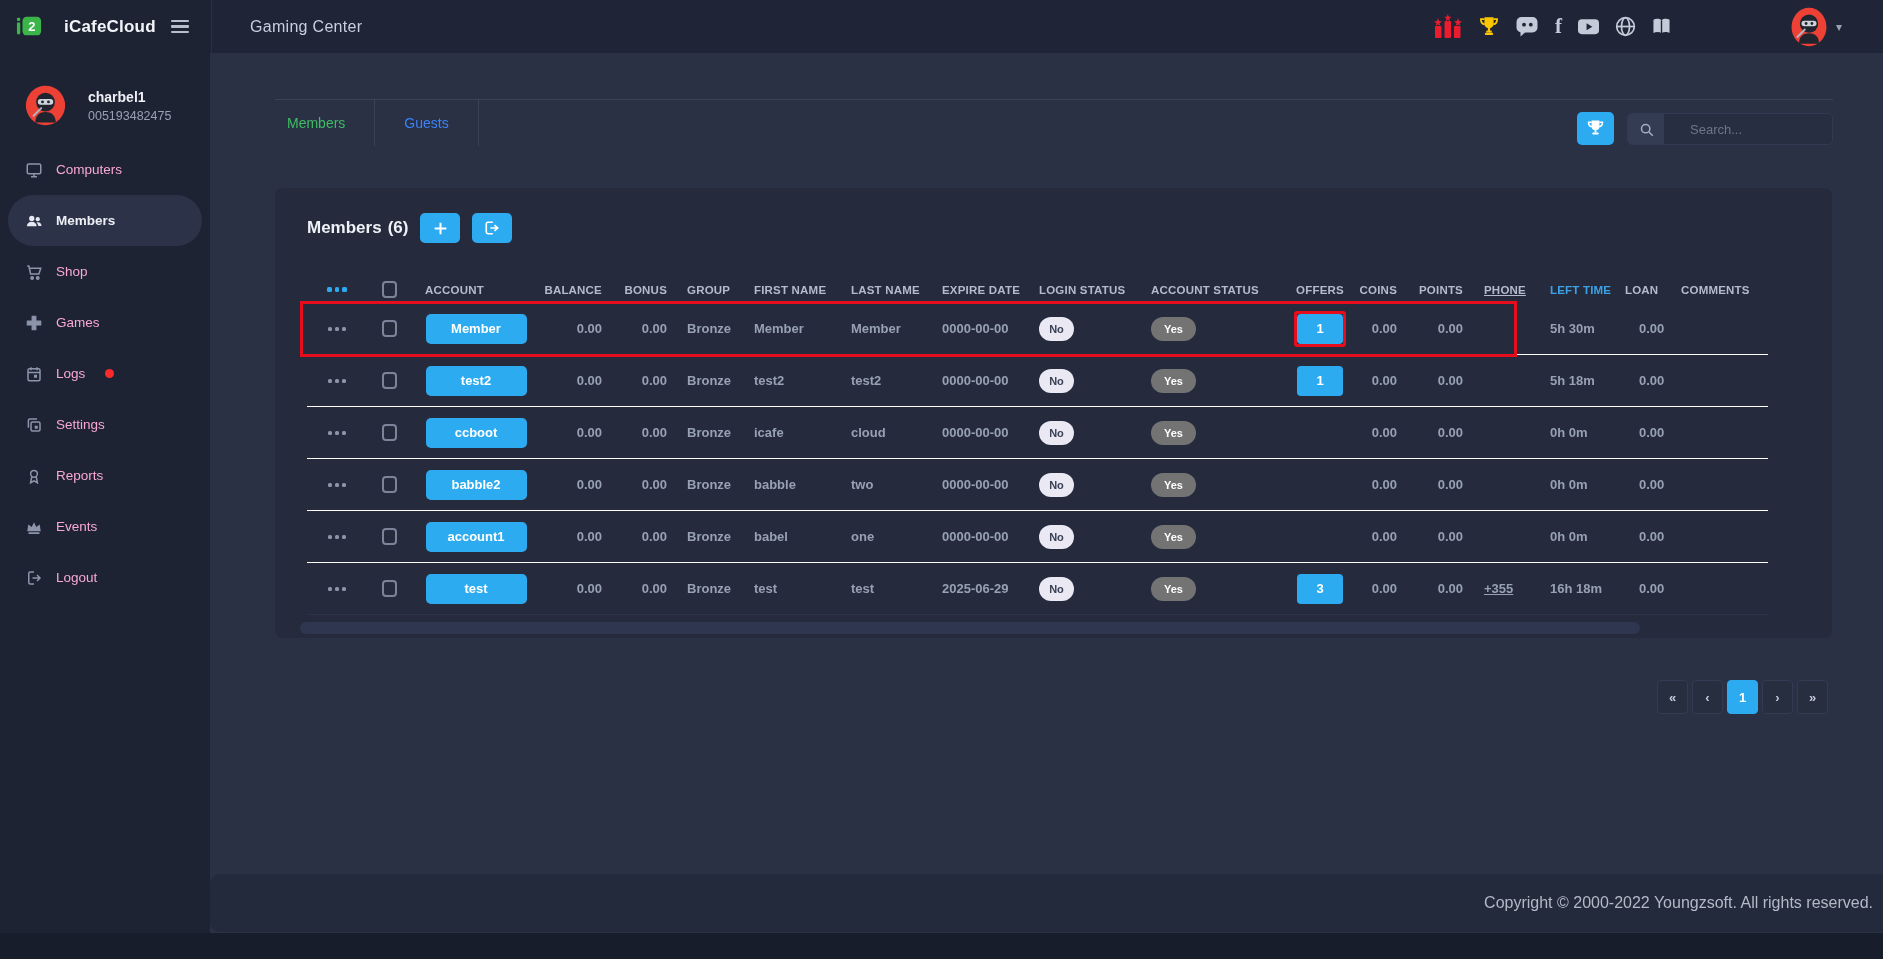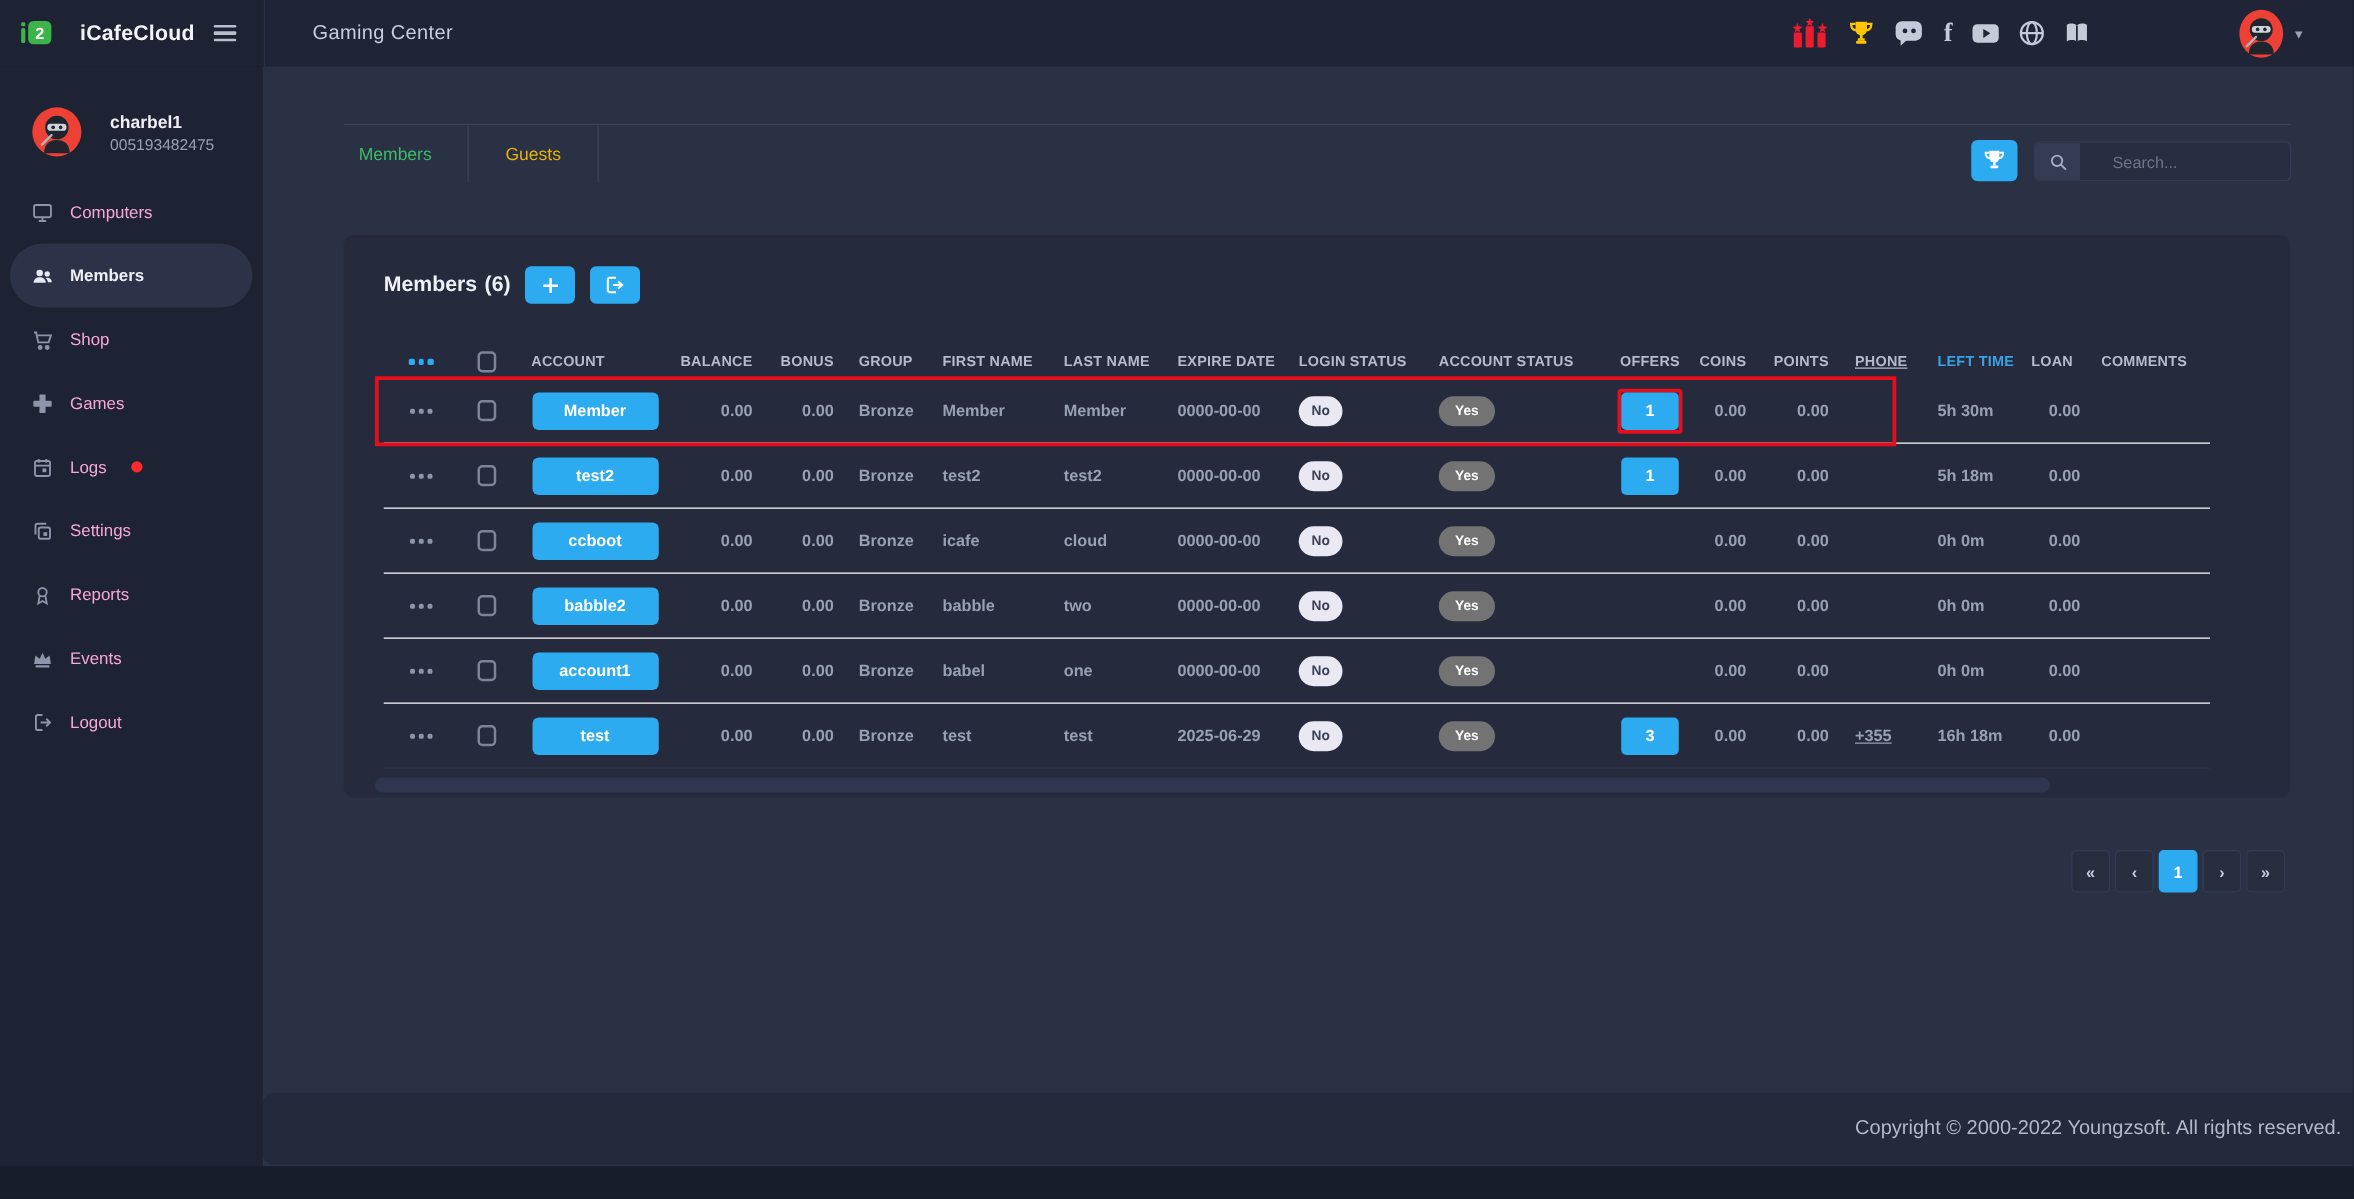--- a/index.html
+++ b/index.html
@@ -32,21 +32,21 @@
   .mi{height:51px;display:flex;align-items:center;gap:13px;padding-left:25px;color:#f9a8d4;
       font-size:13.5px;cursor:pointer;}
   .mi svg{flex:0 0 auto;}
   .mi.active{background:#2c3349;border-radius:26px;margin:0 8px;padding-left:17px;color:#edeff5;font-weight:bold;}
   .dot-red{width:9px;height:9px;border-radius:50%;background:#fb2b2b;margin-left:7px;}
 
   
   .content{position:absolute;left:210px;top:53px;width:1673px;height:880px;background:#2a3145;}
   .tabline{position:absolute;left:65px;top:46px;width:1558px;height:1px;background:#3a4158;}
   .tabs{position:absolute;left:48px;top:47px;height:46px;display:flex;}
-  .tab{display:flex;align-items:center;padding:0 29px;font-size:14px;color:#eab308;
+  .tab{display:flex;align-items:center;padding:0 29px;font-size:14px;color:#3b82f6;
        border-right:1px solid #3a4158;cursor:pointer;}
   .tab.active{color:#3dbd63;}
   .btn-trophy{position:absolute;left:1367px;top:59px;width:37px;height:33px;background:#2dabf1;
               border-radius:5px;display:flex;align-items:center;justify-content:center;cursor:pointer;}
   .searchbox{position:absolute;left:1417px;top:60px;width:206px;height:32px;background:#272e41;
              border:1px solid #333b54;border-radius:5px;display:flex;align-items:stretch;overflow:hidden;}
   .search-zone{width:36px;background:#343c54;display:flex;align-items:center;justify-content:center;flex:0 0 auto;}
   .searchbox input{flex:1;background:transparent;border:none;outline:none;color:#aab1c4;
                    font-size:13px;padding:0 26px;font-family:"Liberation Sans",sans-serif;}
   .searchbox input::placeholder{color:#6d758d;}

